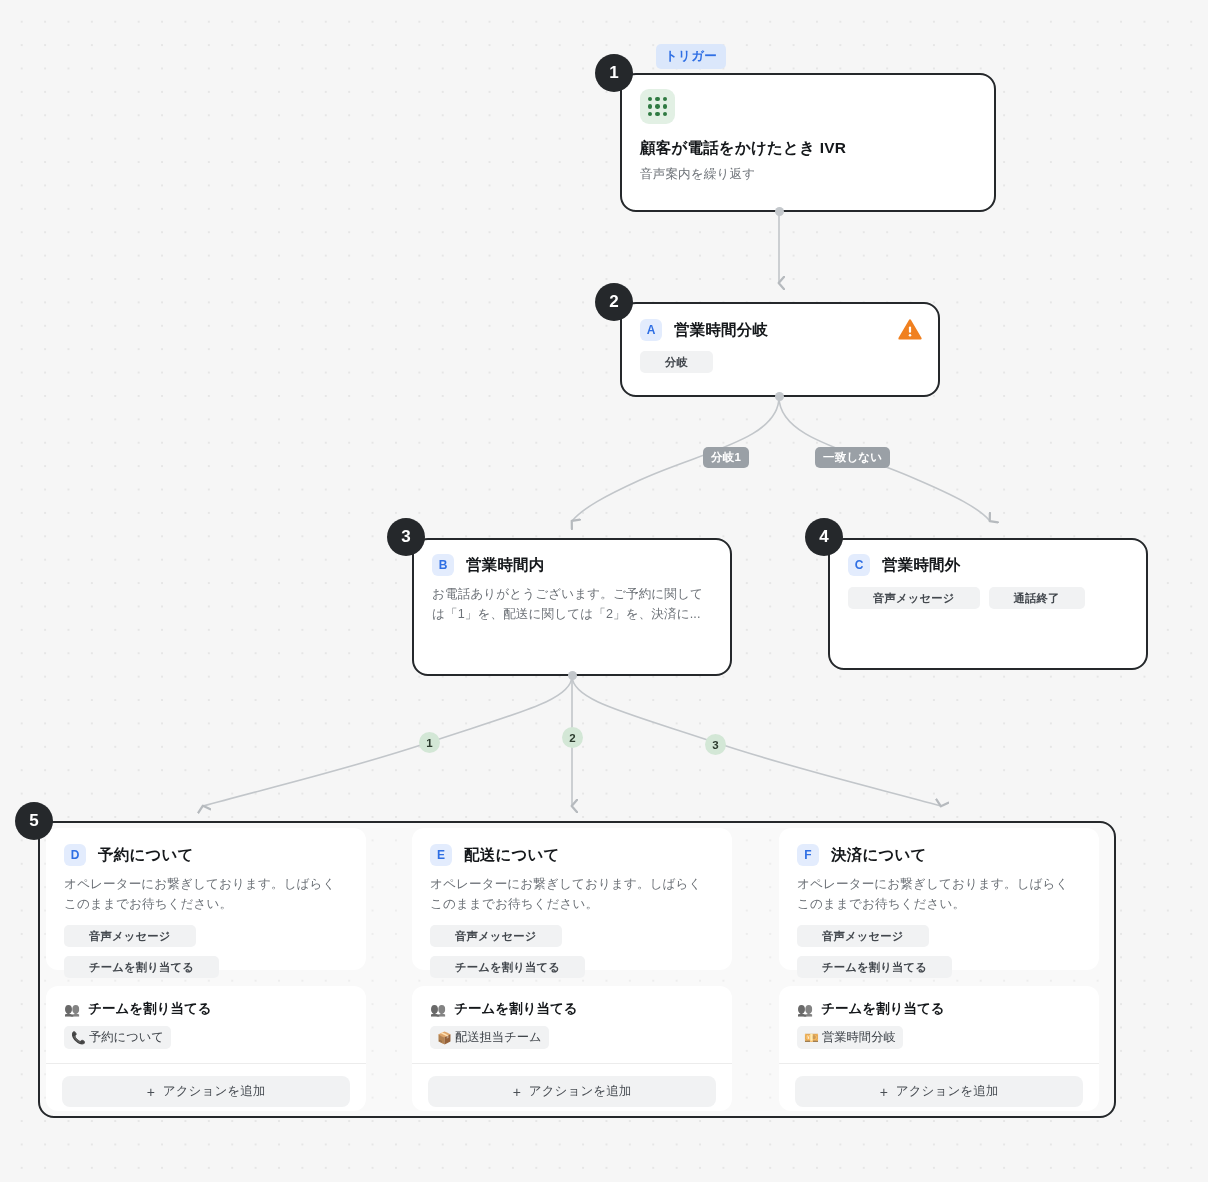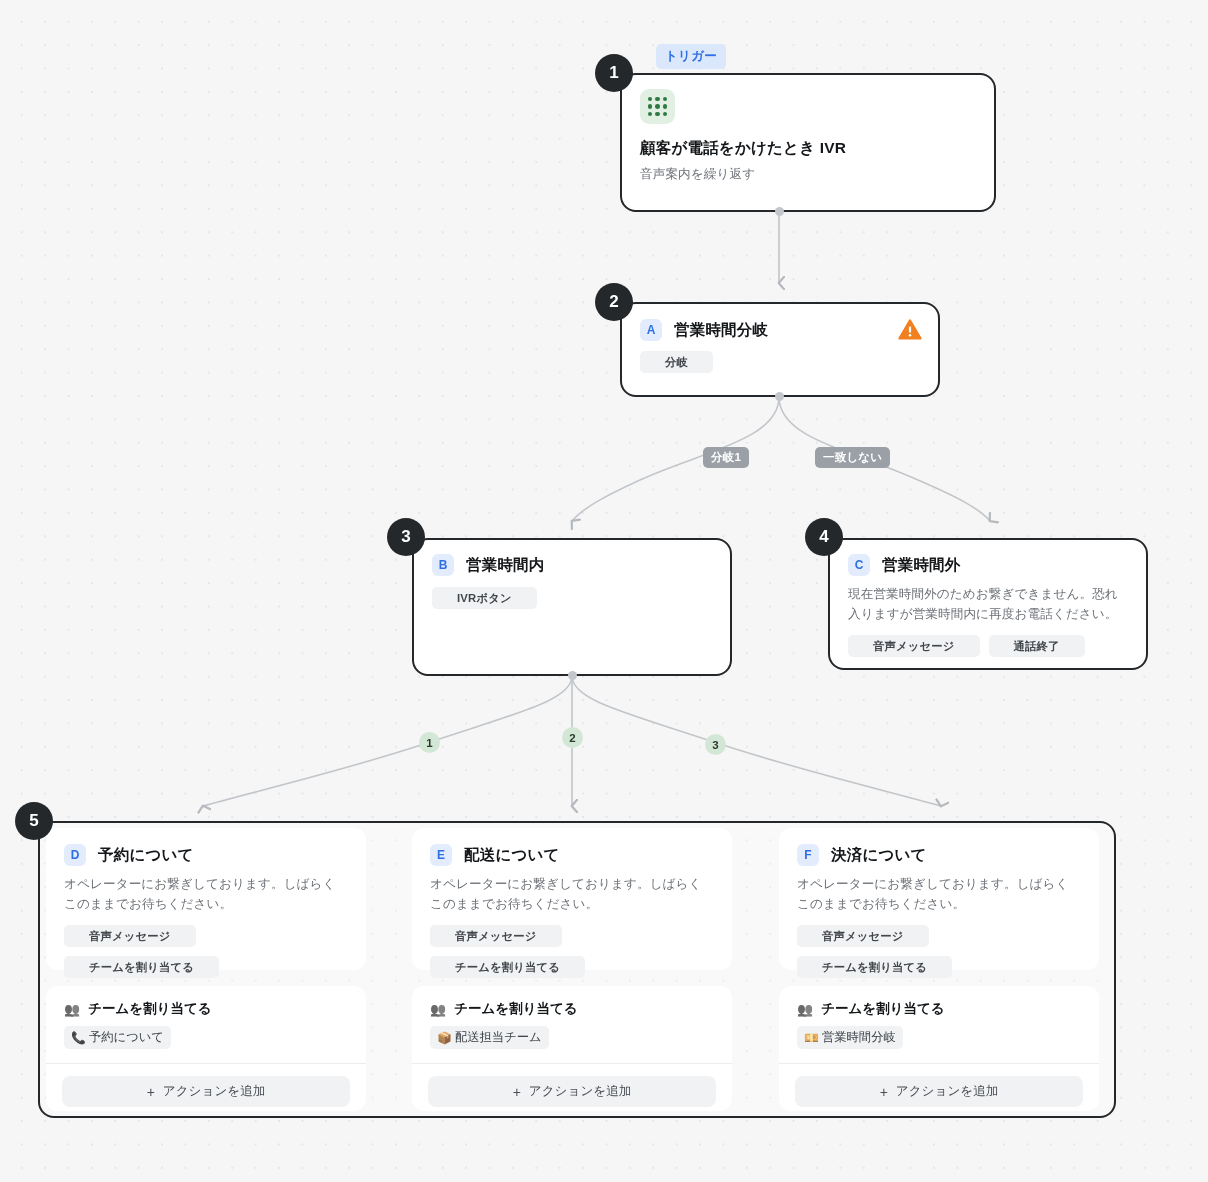--- a/index.html
+++ b/index.html
@@ -200,36 +200,33 @@
   <div class="edge-label" style="left:815px;top:447px;text-align:center;">一致しない</div>
 
   <div class="step-badge" style="left:387px;top:518px;">3</div>
 
   <div class="node" style="left:412px;top:538px;width:320px;height:138px;">
     <div class="body" style="padding:14px 18px 14px 18px;">
       <div class="title-row">
         <span class="letter-badge">B</span>
         <span class="node-title">営業時間内</span>
       </div>
-      <div class="pill-row">
-        <span class="pill">IVRボタン</span>
-      </div>
+      <div class="node-sub">お電話ありがとうございます。ご予約に関しては「1」を、配送に関しては「2」を、決済に...</div>
     </div>
   </div>
   <div class="nub" style="left:567.5px;top:671px;"></div>
 
   <div class="step-badge" style="left:805px;top:518px;">4</div>
 
   <div class="node" style="left:828px;top:538px;width:320px;height:132px;">
     <div class="body" style="padding:14px 18px 14px 18px;">
       <div class="title-row">
         <span class="letter-badge">C</span>
         <span class="node-title">営業時間外</span>
       </div>
-      <div class="node-sub">現在営業時間外のためお繋ぎできません。恐れ入りますが営業時間内に再度お電話ください。</div>
       <div class="pill-row">
         <span class="pill">音声メッセージ</span>
         <span class="pill">通話終了</span>
       </div>
     </div>
   </div>
 
   <div class="num-badge" style="left:419px;top:732px;">1</div>
   <div class="num-badge" style="left:562px;top:727px;">2</div>
   <div class="num-badge" style="left:705px;top:734px;">3</div>

